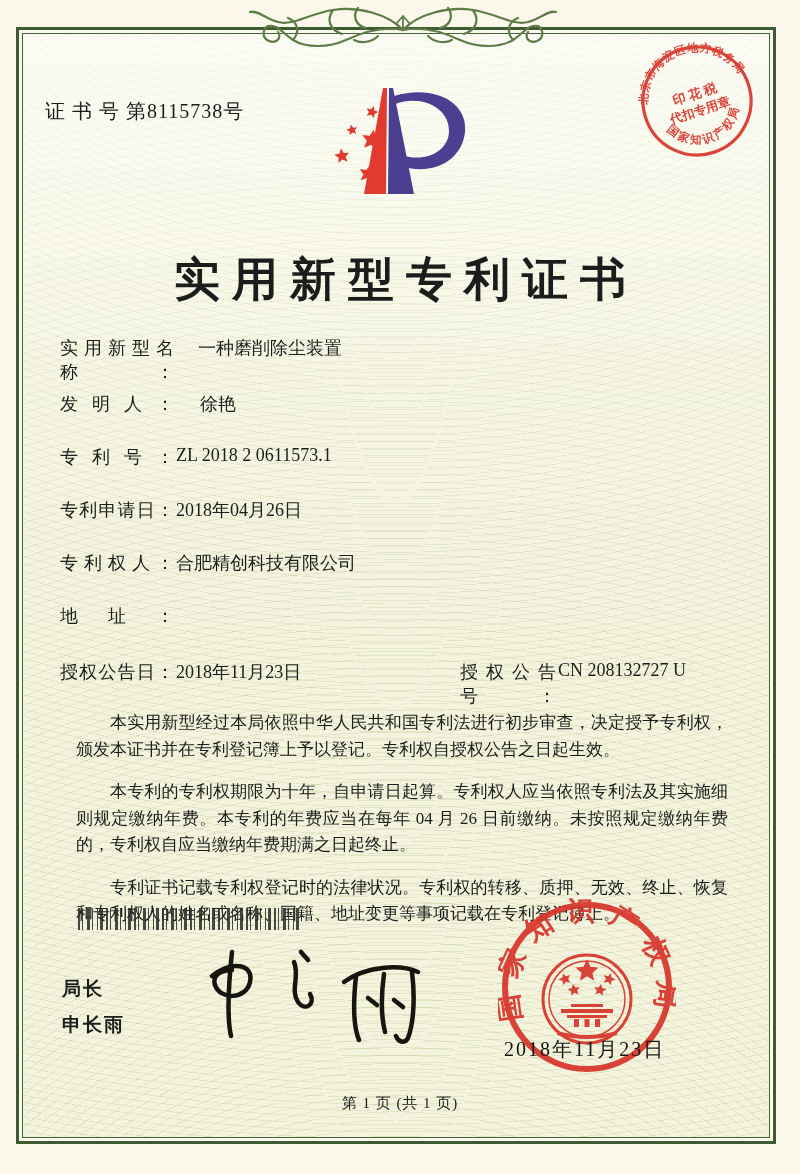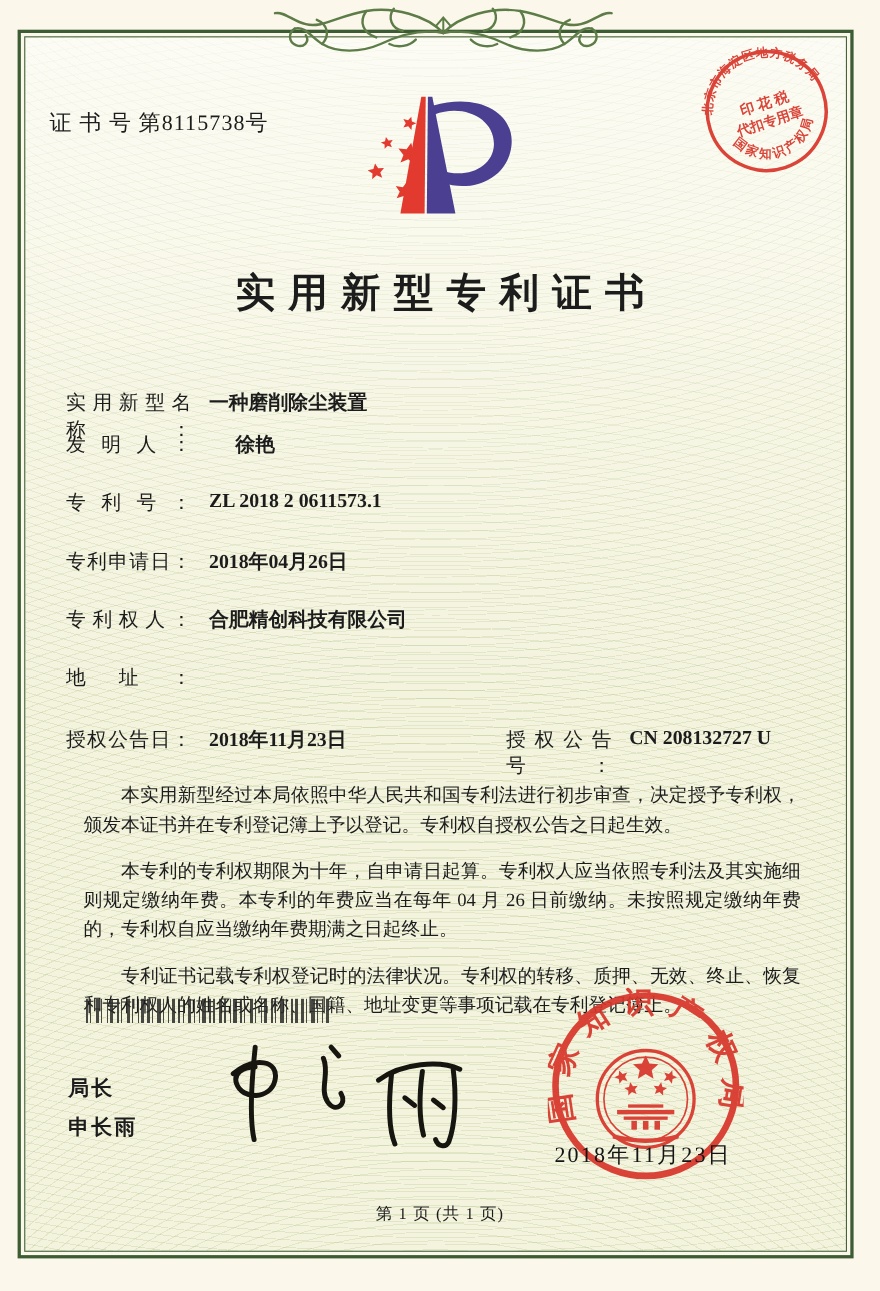--- a/index.html
+++ b/index.html
@@ -21,26 +21,26 @@
   .paper-frame{
     position:absolute;left:16px;top:27px;right:24px;bottom:30px;
     border:3px solid #3c5c34;
   }
   .flourish{position:absolute;left:238px;top:-4px;width:330px;height:62px;}
   .cert-no{position:absolute;left:45px;top:98px;font-size:20px;letter-spacing:1px;text-align:right;}
   .logo{position:absolute;left:322px;top:82px;width:165px;height:120px;}
   .tax-stamp{position:absolute;left:638px;top:42px;width:118px;height:118px;transform:rotate(-18deg);opacity:.92;}
   .doc-title{
     position:absolute;left:0;right:0;top:218px;text-align:center;
-    font-size:36px;font-weight:bold;letter-spacing:12px;text-indent:12px;
+    font-size:46px;font-weight:bold;letter-spacing:12px;text-indent:12px;
   }
   .field-row{position:absolute;left:60px;font-size:18px;display:flex;}
   .field-label{display:inline-block;width:114px;text-align:justify;text-align-last:justify;flex:none;}
-  .field-value{margin-left:16px;font-weight:bold;}
-  .row-name{top:354px;} .row-inventor{top:392px;gap:24px;} .row-patno{top:445px;}
+  .field-value{margin-left:2px;}
+  .row-name{top:336px;gap:22px;} .row-inventor{top:392px;gap:24px;} .row-patno{top:445px;}
   .row-filing{top:498px;} .row-patentee{top:551px;}
   .row-address{top:604px;} .row-address .field-value{width:468px;line-height:27px;}
   .row-grant{top:660px;}
   .grant-right{position:absolute;left:460px;top:660px;font-size:18px;display:flex;}
   .grant-right .field-label{width:96px;}
   .body-text{
     position:absolute;left:60px;right:56px;top:694px;
     font-size:17px;line-height:26.5px;text-align:justify;
   }
   .body-text p{margin:16px;text-indent:2em;}

